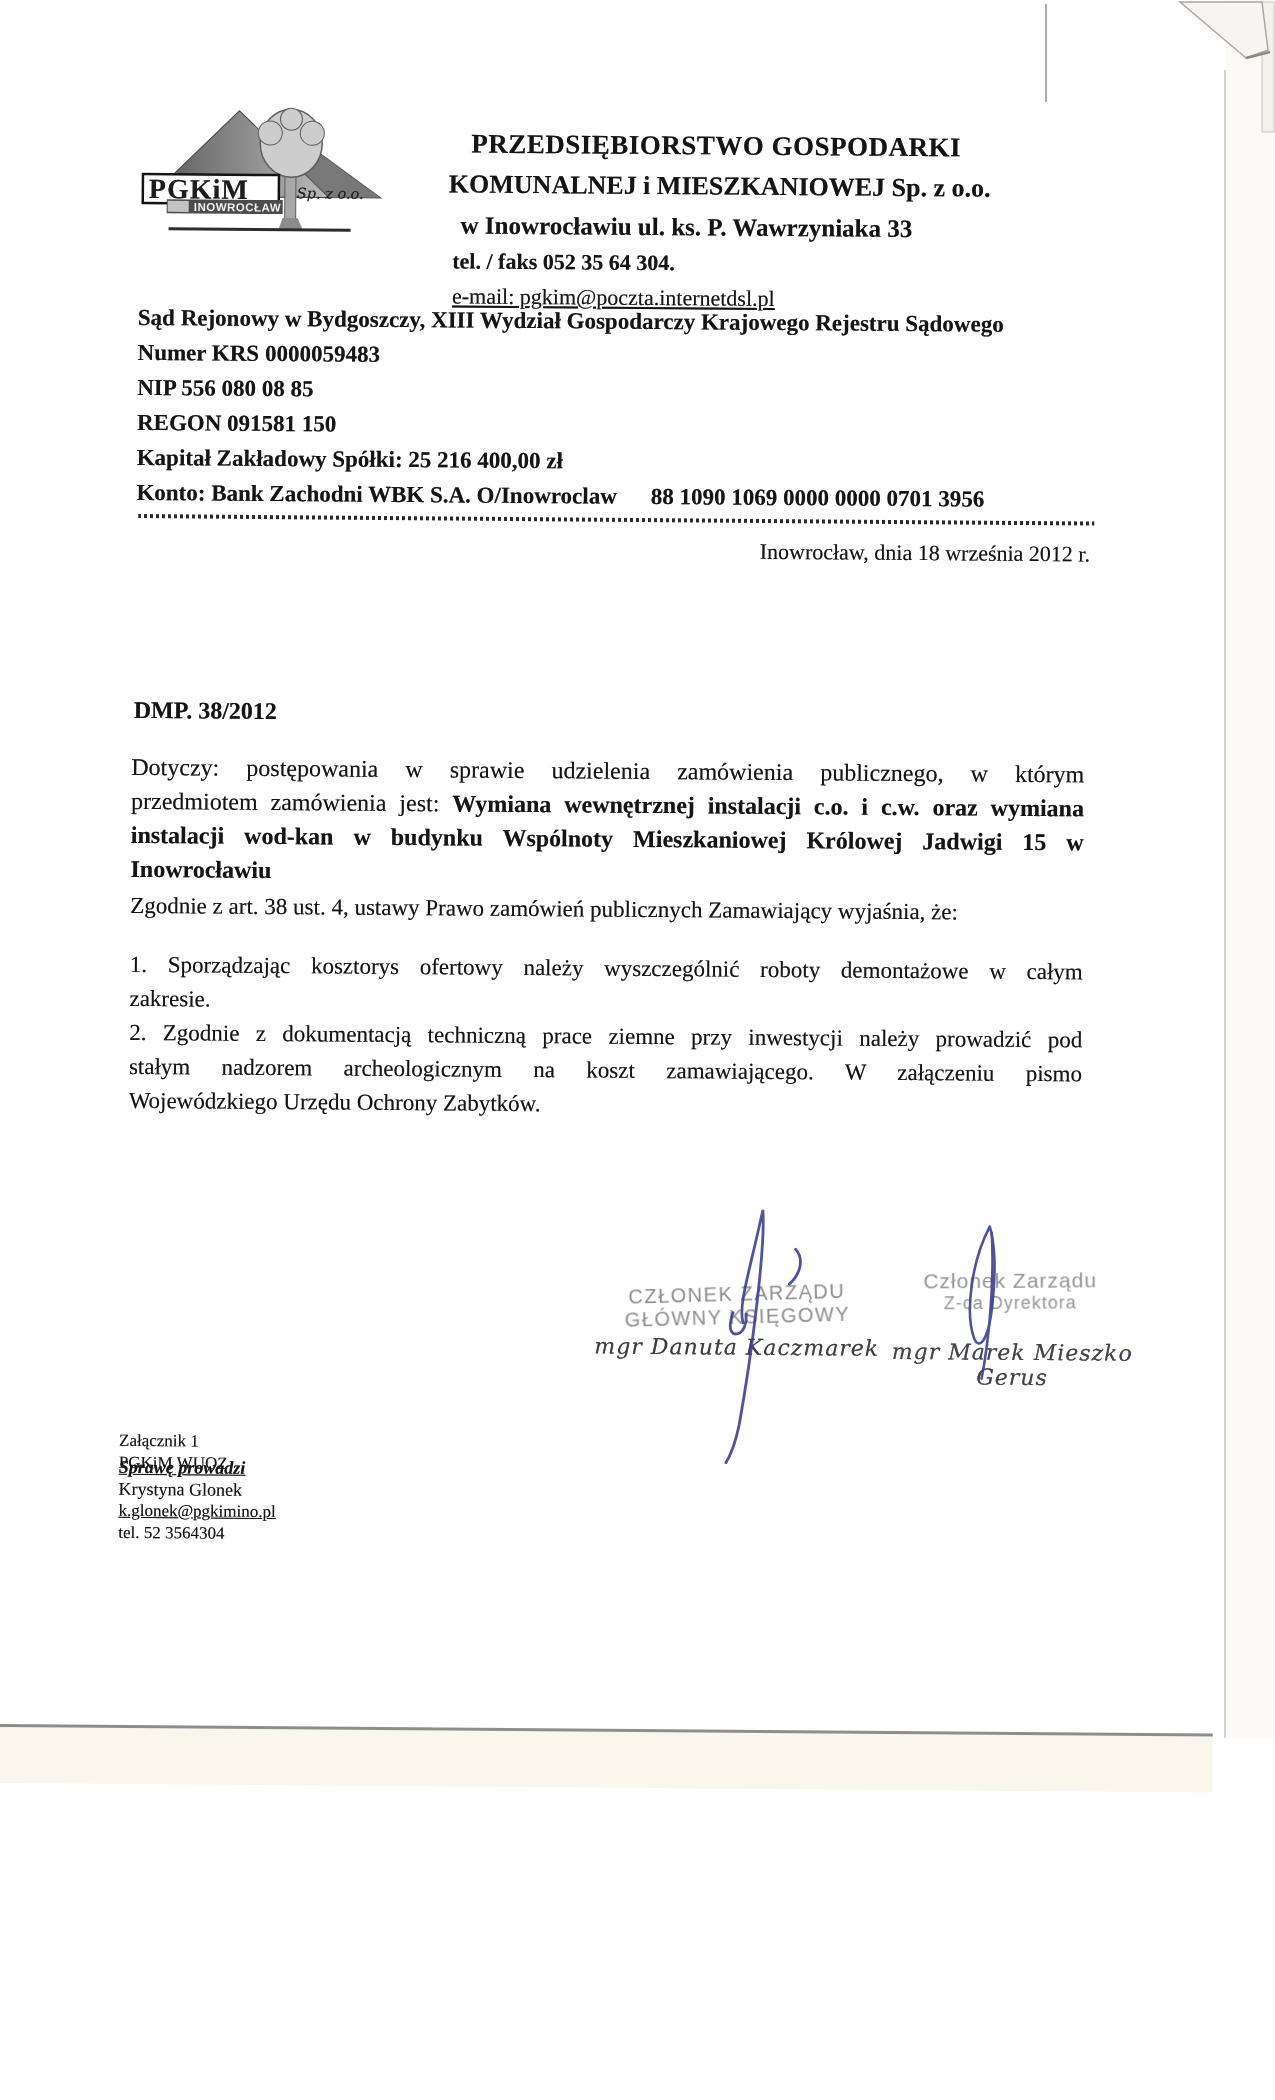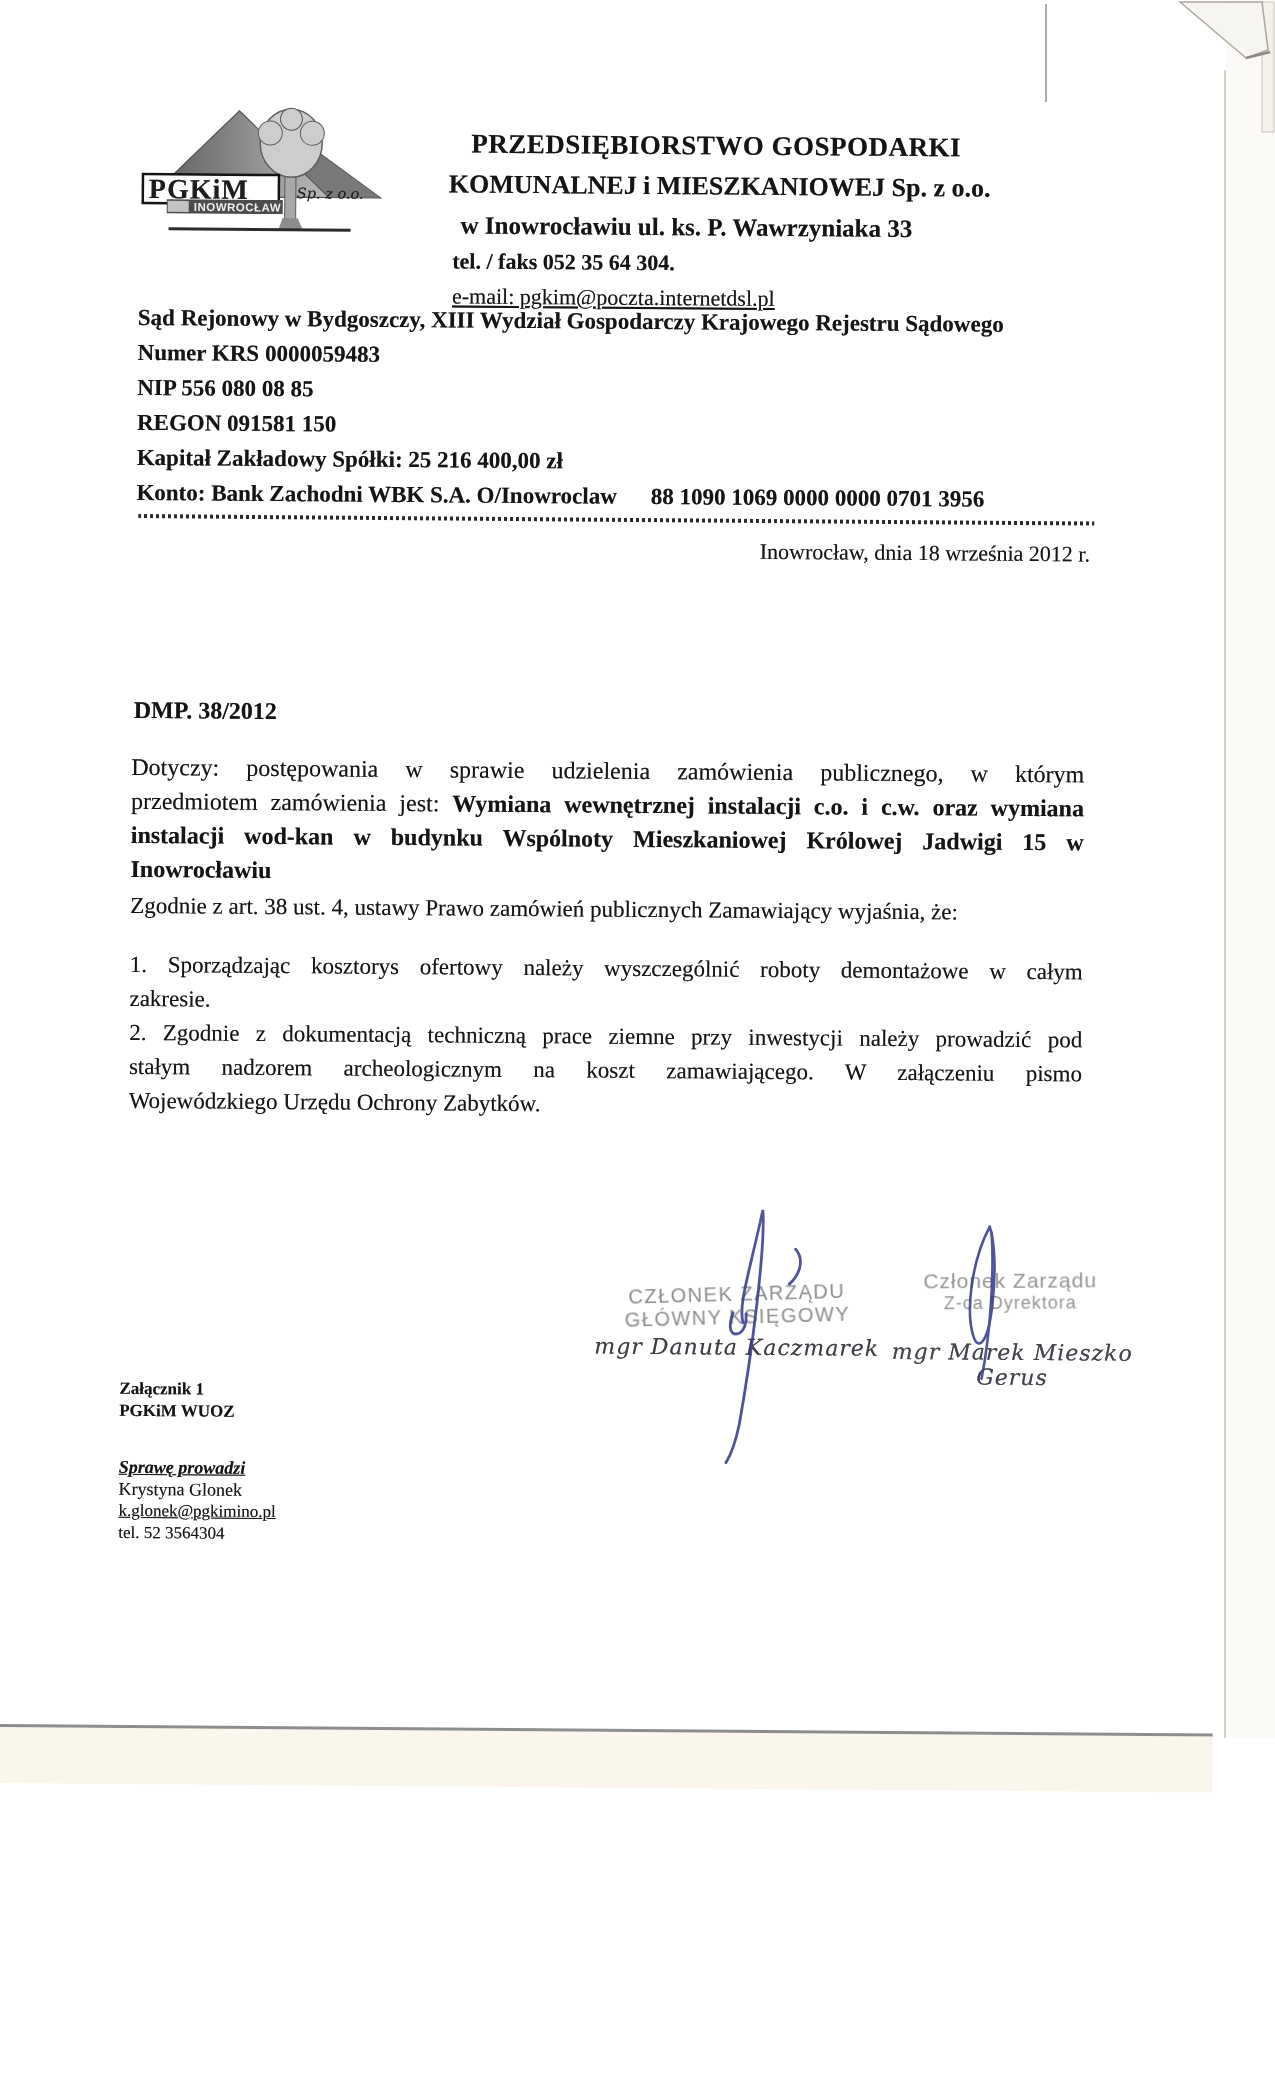--- a/index.html
+++ b/index.html
@@ -34,21 +34,21 @@
   .stamp{font-family:"Liberation Sans",sans-serif;color:#8d8d8d;text-align:center;
          filter:blur(0.3px);line-height:1.15;text-shadow:none;}
   .stamp-left{left:620px;top:1278px;width:250px;font-size:20px;letter-spacing:1.5px;transform:rotate(-2deg);}
   .stamp-right{left:893px;top:1262px;width:250px;font-size:21px;letter-spacing:1px;transform:rotate(-0.8deg);color:#959595;}
   .stamp-right .s2{font-size:18px;}
   .sig-name{font-family:"DejaVu Serif",serif;font-style:italic;text-align:center;font-size:22px;letter-spacing:1px;color:#3e3e46;}
   .sig-name-left{left:600px;top:1330px;width:290px;}
   .sig-name-right{left:873px;top:1333px;width:295px;color:#44444f;}
   .sig-svg{left:600px;top:1150px;z-index:5;}
   
-  .attachments{left:128px;top:1378px;font-size:17px;font-weight:bold;line-height:22px;}
+  .attachments{left:128px;top:1430px;font-size:17px;font-weight:normal;line-height:22px;}
   .case-officer{left:128px;top:1456px;font-size:18px;line-height:22px;}
   .co-head{font-weight:bold;font-style:italic;text-decoration:underline;}
   .co-mail{text-decoration:underline;font-size:17px;}
   .co-tel{font-size:17px;}
   
   .edge-right{left:1224px;top:70px;width:2px;height:1668px;background:#d6d1c8;}
   .outer-right{left:1226px;top:0;width:49px;height:1738px;background:#fbfaf6;}
   .tick-line{left:1045px;top:4px;width:2px;height:98px;background:#9c9c9c;opacity:0.85;}
   .bottom-edge{left:6px;top:1725px;width:1218px;height:3px;background:#8d8d8d;}
   .bottom-band{left:4px;top:1728px;width:1220px;height:56px;background:#faf6ec;}

